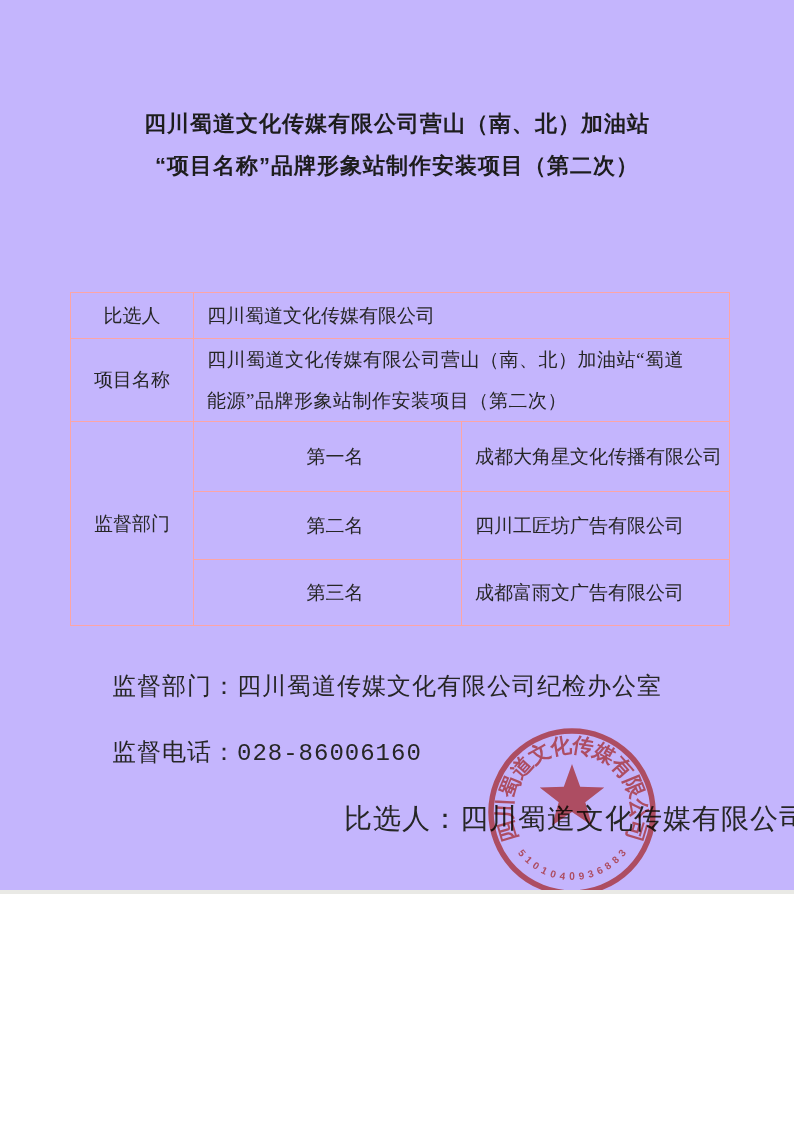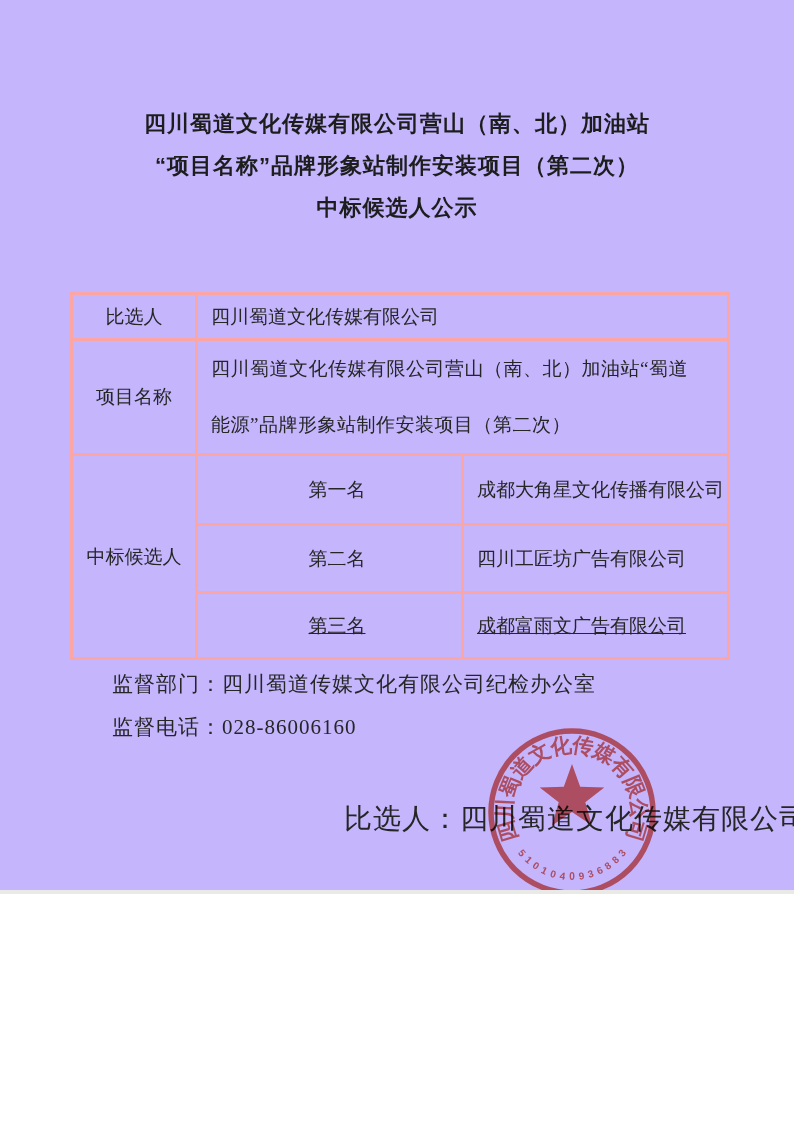--- a/index.html
+++ b/index.html
@@ -27,41 +27,41 @@
   
   table.main{
     position:absolute;left:70px;top:292px;
     width:660px;
     border-collapse:collapse;
     table-layout:fixed;
     font-size:19px;
     color:#262626;
   }
   table.main td{
-    border:3px solid #fca5a5;
+    border:1px solid #fca5a5;
     vertical-align:middle;
     background:transparent;
   }
   td.c-label{width:120px;text-align:center;}
   td.c-rank{width:104px;text-align:center;padding-left:16px;}
   td.c-val{text-align:left;padding-left:13px;}
   tr.r1{height:46px;}
   tr.r2{height:83px;}
   tr.r3{height:70px;}
   tr.r4{height:68px;}
-  tr.r5{height:66px;text-decoration:underline;}
-  .projcell{line-height:56px;padding:0 26px 0 13px;letter-spacing:0.5px;}
+  tr.r5{height:66px;}
+  .projcell{line-height:41px;padding:0 26px 0 13px;letter-spacing:0.5px;}
   
   .sup-line{
     position:absolute;left:112px;
-    font-size:21px;letter-spacing:1px;color:#262626;
+    font-size:24px;letter-spacing:1px;color:#262626;
     white-space:nowrap;
   }
   .sup-dept{top:670px;}
-  .sup-phone{top:713px;}
+  .sup-phone{top:736px;font-family:Liberation Mono, monospace;}
   .sign-line{
     position:absolute;left:344px;top:800px;
     font-size:28px;letter-spacing:1px;color:#262626;white-space:nowrap;
   }
   .date-line{
     position:absolute;left:451px;top:849px;
     font-size:20px;letter-spacing:2px;color:#262626;white-space:nowrap;
   }
   
   .seal{
@@ -77,35 +77,34 @@
   }
 </style>
 </head>
 <body>
 
 <div class="page">
 
   <div class="title-block">
     <div class="tline">四川蜀道文化传媒有限公司营山（南、北）加油站</div>
     <div class="tline">“项目名称”品牌形象站制作安装项目（第二次）</div>
-    <div class="tline">中标候选人公示</div>
   </div>
 
   <table class="main">
     <tbody>
         <tr class="r1">
       <td class="c-label">比选人</td>
       <td class="c-val" colspan="2">四川蜀道文化传媒有限公司</td>
     </tr>
     <tr class="r2">
       <td class="c-label">项目名称</td>
       <td class="c-val projcell" colspan="2">四川蜀道文化传媒有限公司营山（南、北）加油站“蜀道能源”品牌形象站制作安装项目（第二次）</td>
     </tr>
     <tr class="r3">
-      <td class="c-label" rowspan="3">中标候选人</td>
+      <td class="c-label" rowspan="3">监督部门</td>
       <td class="c-rank">第一名</td>
       <td class="c-val">成都大角星文化传播有限公司</td>
     </tr>
     <tr class="r4">
       <td class="c-rank">第二名</td>
       <td class="c-val">四川工匠坊广告有限公司</td>
     </tr>
     <tr class="r5">
       <td class="c-rank">第三名</td>
       <td class="c-val">成都富雨文广告有限公司</td>

